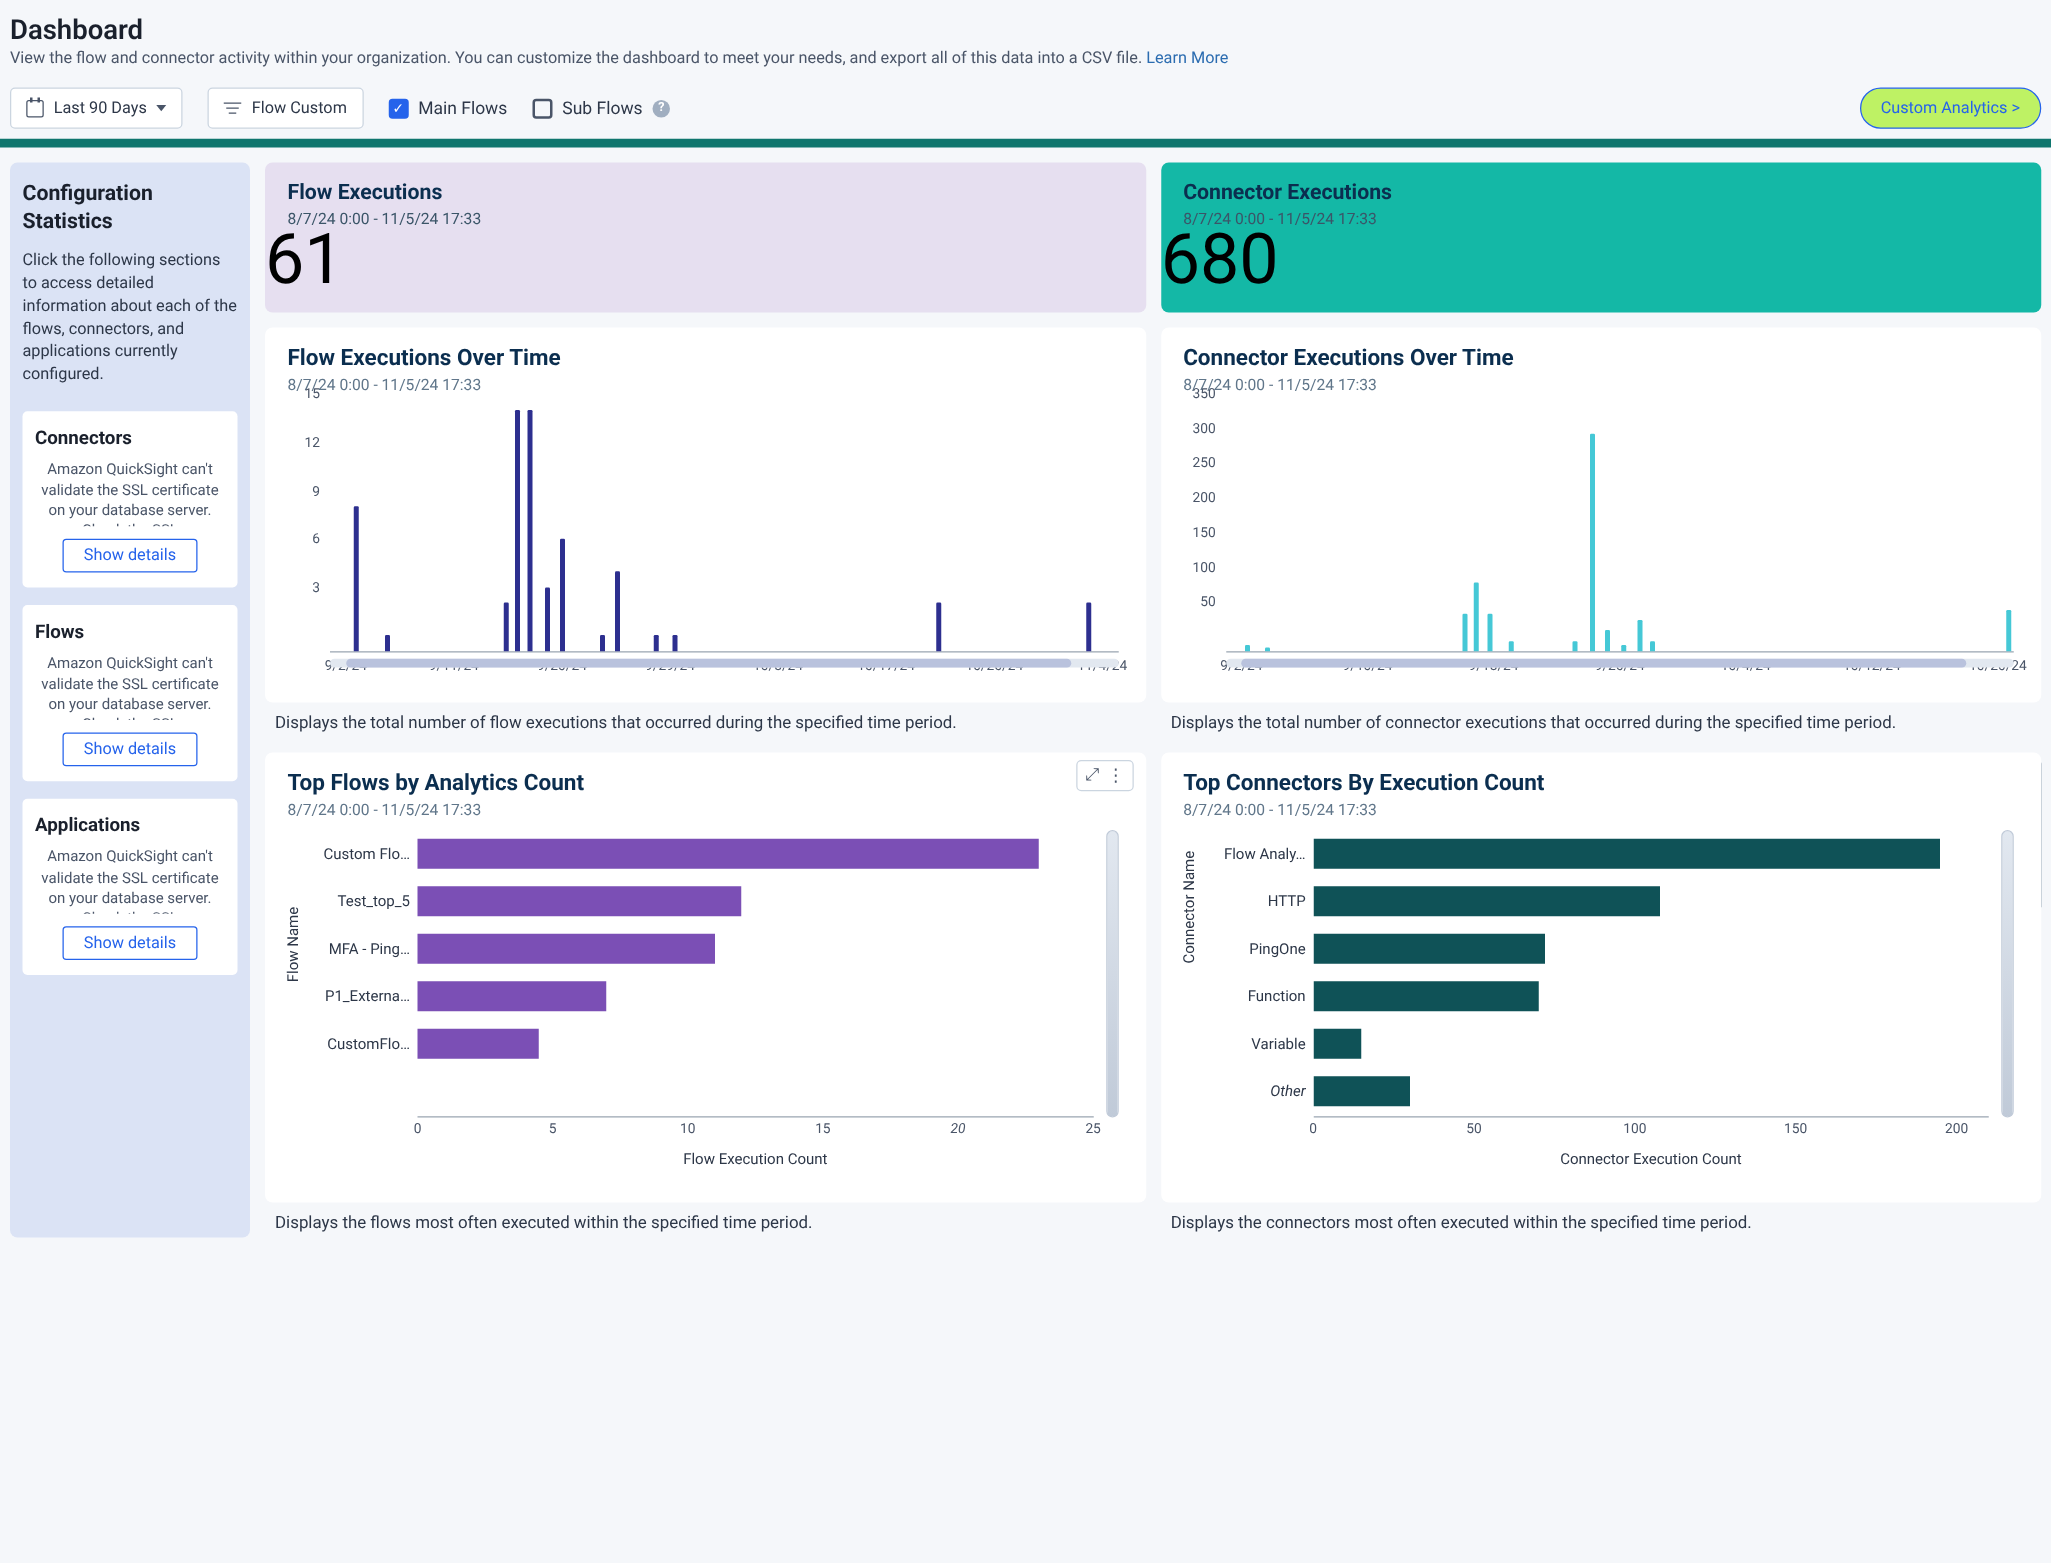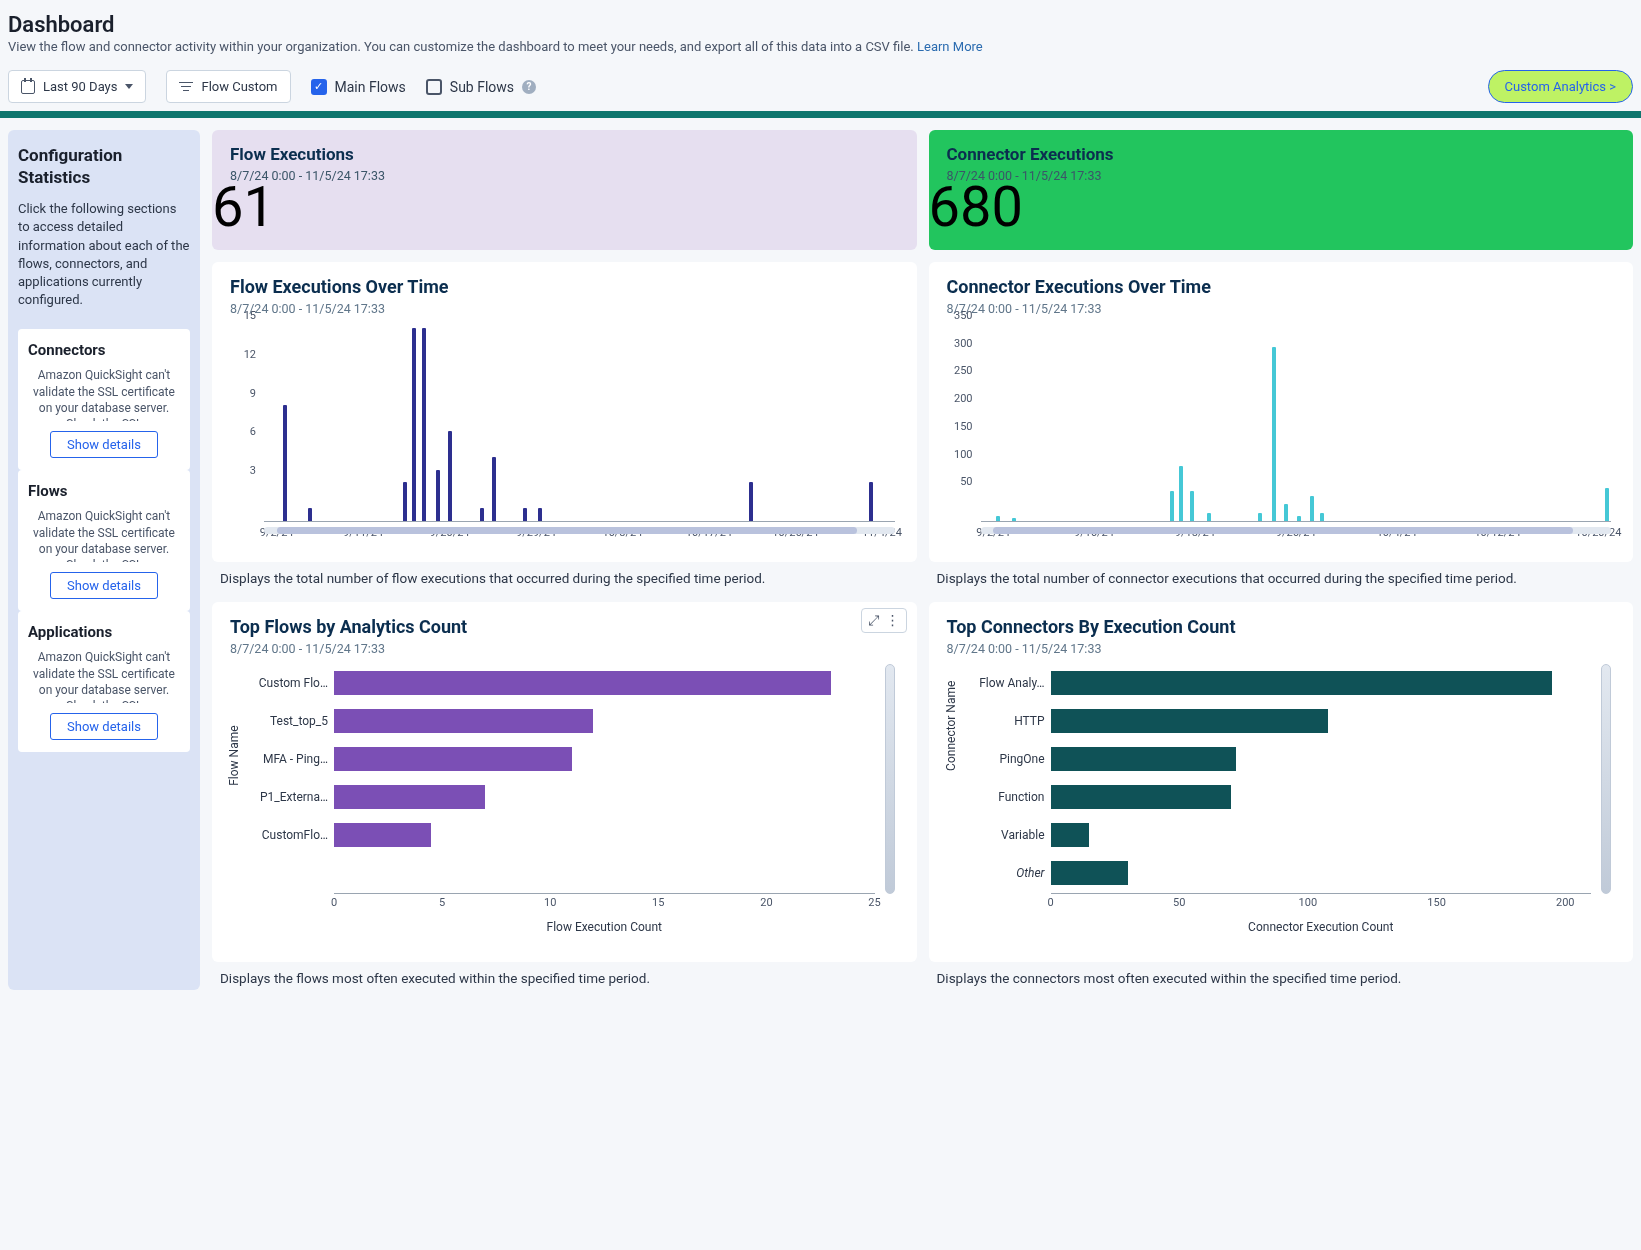--- a/index.html
+++ b/index.html
@@ -23,30 +23,30 @@
   .chk{display:inline-flex;align-items:center;gap:8px;font-size:14px;color:#2d3748}
   .chkbox{width:16px;height:16px;border:2px solid #4a5568;border-radius:3px;display:inline-flex;align-items:center;justify-content:center}
   .chkbox.checked{background:#2563eb;border-color:#2563eb;color:#fff;font-size:11px}
   .help-icon{width:14px;height:14px;border-radius:50%;background:#a0aec0;color:#fff;font-size:10px;display:inline-flex;align-items:center;justify-content:center;font-weight:bold}
   .spacer{flex:1}
   .btn-outline{border:1.5px solid #2563eb;color:#2563eb;border-radius:20px;padding:8px 16px;background:#bef264;font-size:13px;cursor:pointer}
   .layout{display:flex;gap:12px;padding:12px 8px}
   .sidebar{width:192px;background:#dbe3f5;border-radius:6px;padding:14px 10px;flex-shrink:0}
   .sidebar h2{font-size:17px;font-weight:700;color:#1a202c;margin-bottom:12px;line-height:1.3}
   .sidebar .intro{font-size:13px;color:#2d3748;margin-bottom:20px;line-height:1.4}
-  .stat-card{background:#fff;border-radius:4px;padding:12px 10px;}
+  .stat-card{background:#fff;border-radius:4px;padding:12px 10px;margin-bottom:14px}
   .stat-card h3{font-size:15px;font-weight:700;margin-bottom:8px}
   .stat-card .msg{font-size:12px;color:#4a5568;text-align:center;margin-bottom:10px;line-height:1.35;max-height:54px;overflow:hidden}
   .stat-card .details-btn{display:block;margin:0 auto;border:1px solid #2563eb;color:#2563eb;background:#fff;padding:5px 16px;border-radius:3px;font-size:13px;cursor:pointer}
   .main{flex:1;display:flex;flex-direction:column;gap:12px}
   .row{display:flex;gap:12px}
   .card{background:#fff;border-radius:6px;flex:1;position:relative}
   .kpi{padding:14px 18px 20px 18px;height:120px;position:relative}
   .kpi.flow{background:#e6dff0}
-  .kpi.conn{background:#22c55e}
+  .kpi.conn{background:#14b8a6}
   .kpi h3{font-size:17px;font-weight:700;color:#0b2e4f;margin-bottom:4px}
   .kpi .range{font-size:12.5px;color:#3b5568}
   .kpi .big{position:absolute;left:0;right:0;text-align:left;top:44px;font-size:56px;font-weight:400;color:#000}
   .chart-card{padding:14px 18px 8px 18px}
   .chart-card h3{font-size:18px;font-weight:700;color:#0b2e4f;margin-bottom:4px}
   .chart-card .range{font-size:12.5px;color:#60768a;margin-bottom:8px}
   .desc{font-size:13.5px;color:#2d3748;padding:8px 0 4px 8px}
   .chart-wrap{position:relative;height:230px}
   .plot{position:absolute;left:34px;right:4px;top:4px;bottom:32px;border-bottom:1px solid #9aa5b1}
   .yticks{position:absolute;left:0;top:4px;bottom:32px;width:30px}
@@ -273,21 +273,21 @@
                     <div class="hlabel">CustomFlo…</div>
                     <div class="hbar purple" style="width: 18%;"></div>
                   </div>
                 </div>
                 <div class="vscroll"></div>
                 <div class="xticks2">
                   <div class="xtick2" style="left: 0%;">0</div>
                   <div class="xtick2" style="left: 20%;">5</div>
                   <div class="xtick2" style="left: 40%;">10</div>
                   <div class="xtick2" style="left: 60%;">15</div>
-                  <div class="xtick2" style="left: 80%;">20</div>
+                  <div class="xtick2" style="left: 80%; font-style: italic;">20</div>
                   <div class="xtick2" style="left: 100%;">25</div>
                 </div>
                 <div class="xlab">Flow Execution Count</div>
               </div>
           </div>
           <div class="desc">Displays the flows most often executed within the specified time period.</div>
         </div>
         <div style="flex:1;position:relative">
           <div class="vscroll-shadow"></div>
           <div class="card chart-card">

